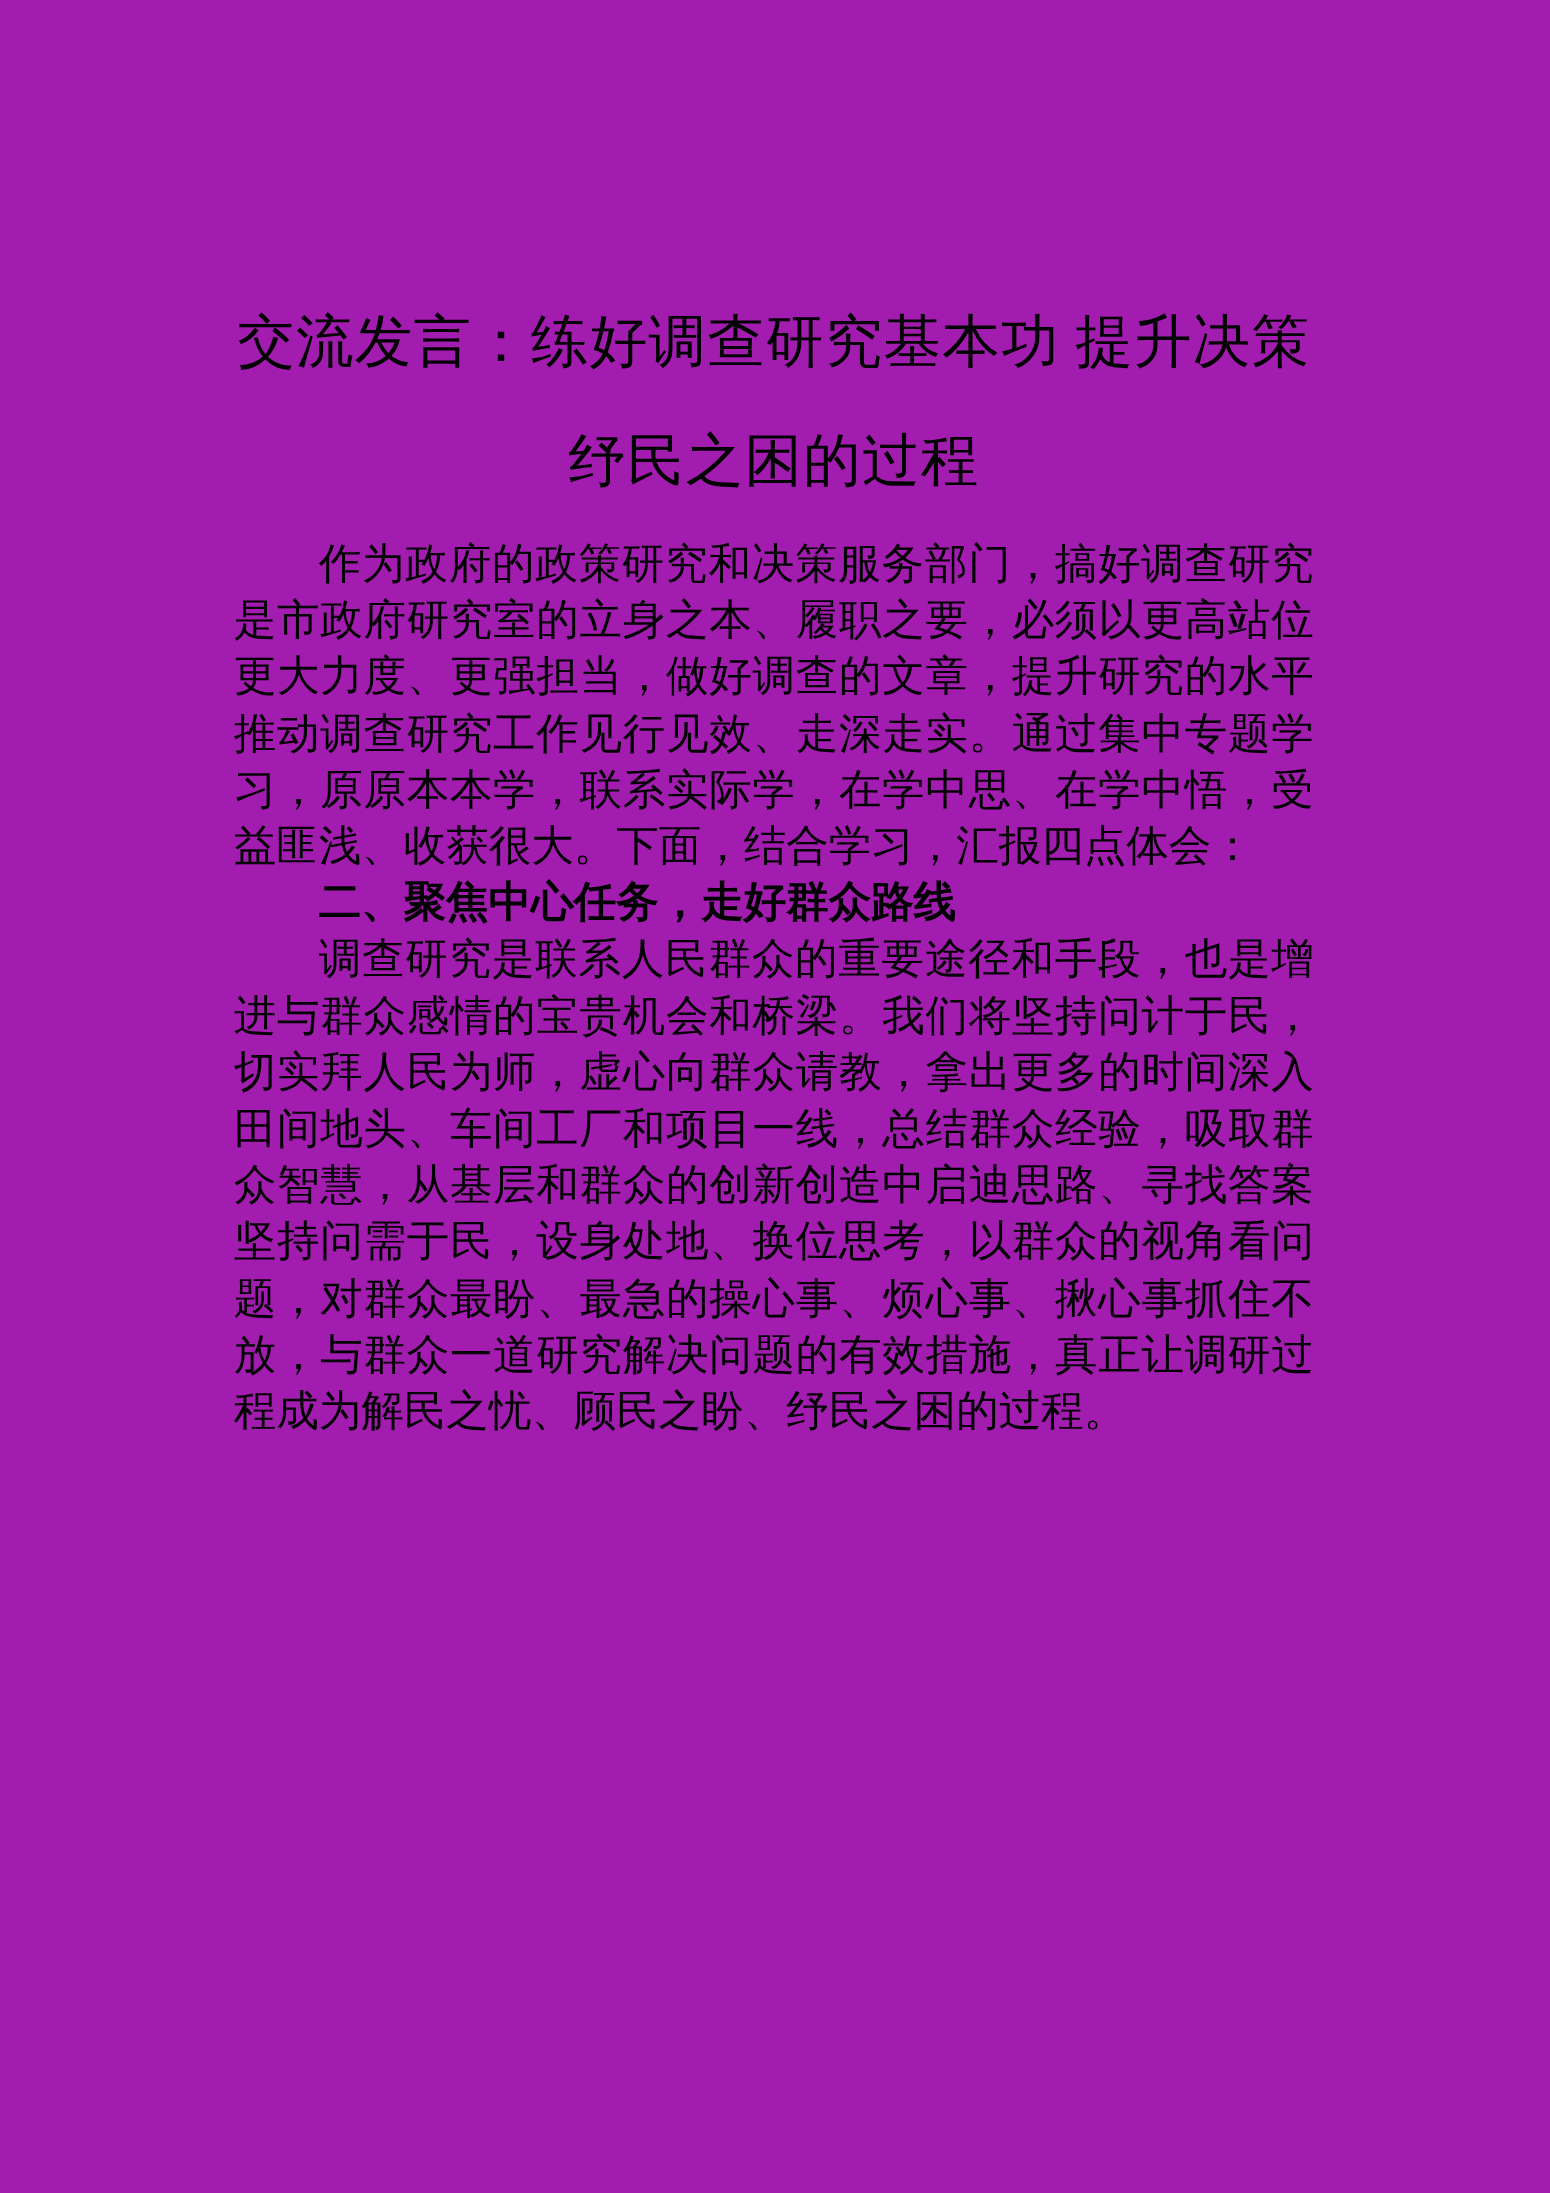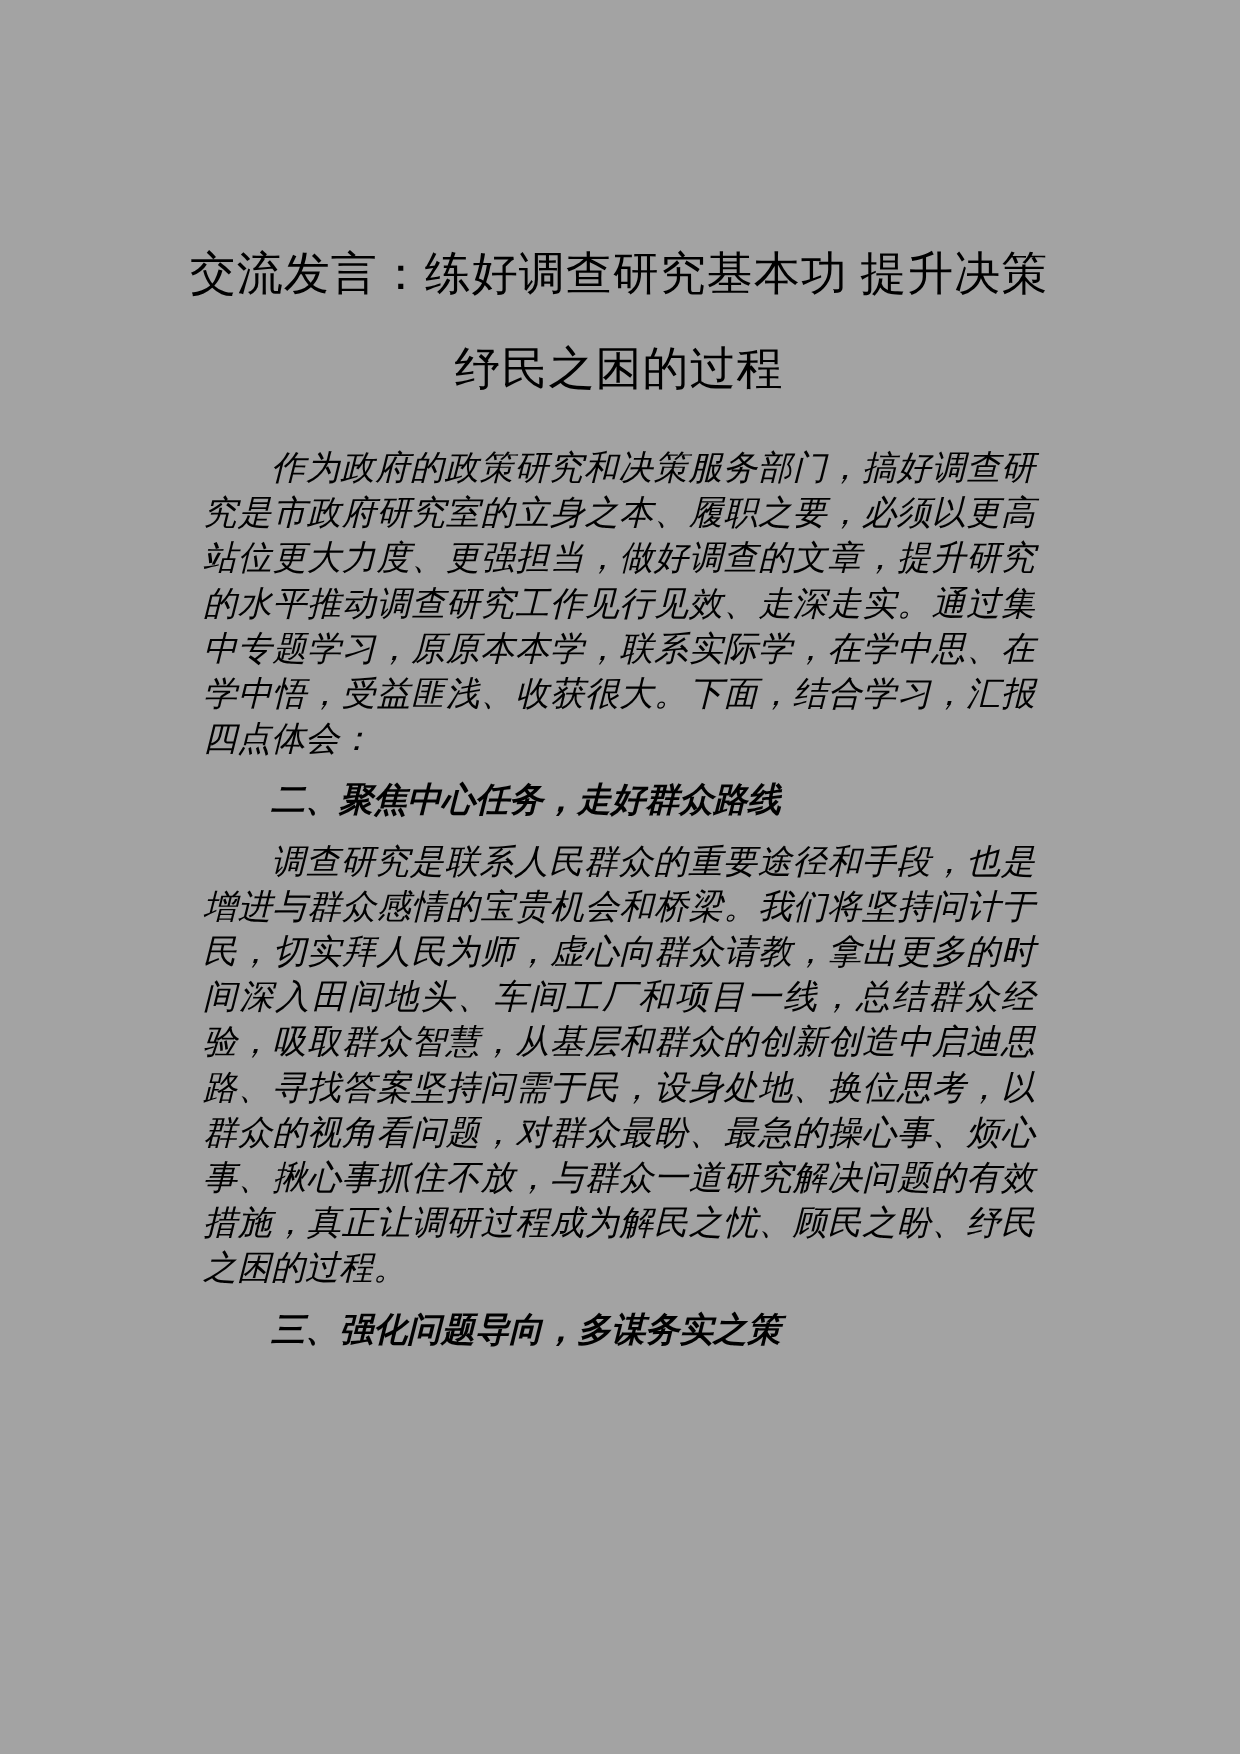--- a/index.html
+++ b/index.html
@@ -7,21 +7,21 @@
     padding: 0;
   }
   body {
     font-family: "Liberation Serif", serif;
     background: #ffffff;
   }
   .page {
     position: relative;
     width: 1240px;
     height: 1754px;
-    background: #a3a3a3;
+    background: #a21caf;
     color: #000000;
     overflow: hidden;
   }
   .doc-title {
     position: absolute;
     top: 195px;
     left: 187px;
     width: 864px;
     text-align: center;
     font-size: 46px;
@@ -39,40 +39,38 @@
     top: 429px;
     left: 187px;
     width: 864px;
     font-size: 34px;
     line-height: 45.2px;
     color: #000000;
     text-align: justify;
     text-justify: inter-character;
   }
   .doc-body p {
-    margin: 16px;
+    margin: 0;
     padding: 0;
     text-indent: 2em;
-    font-style: italic;
   }
   .doc-body p.heading {
     font-weight: bold;
     font-family: "Liberation Sans", sans-serif;
   }
 </style>
 </head>
 <body>
 
 <div class="page">
 
   <h1 class="doc-title">
     <span class="title-line">交流发言：练好调查研究基本功 提升决策</span>
     <span class="title-line">纾民之困的过程</span>
   </h1>
 
   <div class="doc-body">
     <p class="para">作为政府的政策研究和决策服务部门，搞好调查研究是市政府研究室的立身之本、履职之要，必须以更高站位更大力度、更强担当，做好调查的文章，提升研究的水平推动调查研究工作见行见效、走深走实。通过集中专题学习，原原本本学，联系实际学，在学中思、在学中悟，受益匪浅、收获很大。下面，结合学习，汇报四点体会：</p>
     <p class="heading">二、聚焦中心任务，走好群众路线</p>
     <p class="para">调查研究是联系人民群众的重要途径和手段，也是增进与群众感情的宝贵机会和桥梁。我们将坚持问计于民，切实拜人民为师，虚心向群众请教，拿出更多的时间深入田间地头、车间工厂和项目一线，总结群众经验，吸取群众智慧，从基层和群众的创新创造中启迪思路、寻找答案坚持问需于民，设身处地、换位思考，以群众的视角看问题，对群众最盼、最急的操心事、烦心事、揪心事抓住不放，与群众一道研究解决问题的有效措施，真正让调研过程成为解民之忧、顾民之盼、纾民之困的过程。</p>
-    <p class="heading">三、强化问题导向，多谋务实之策</p>
   </div>
 
 </div>
 
 </body></html>

